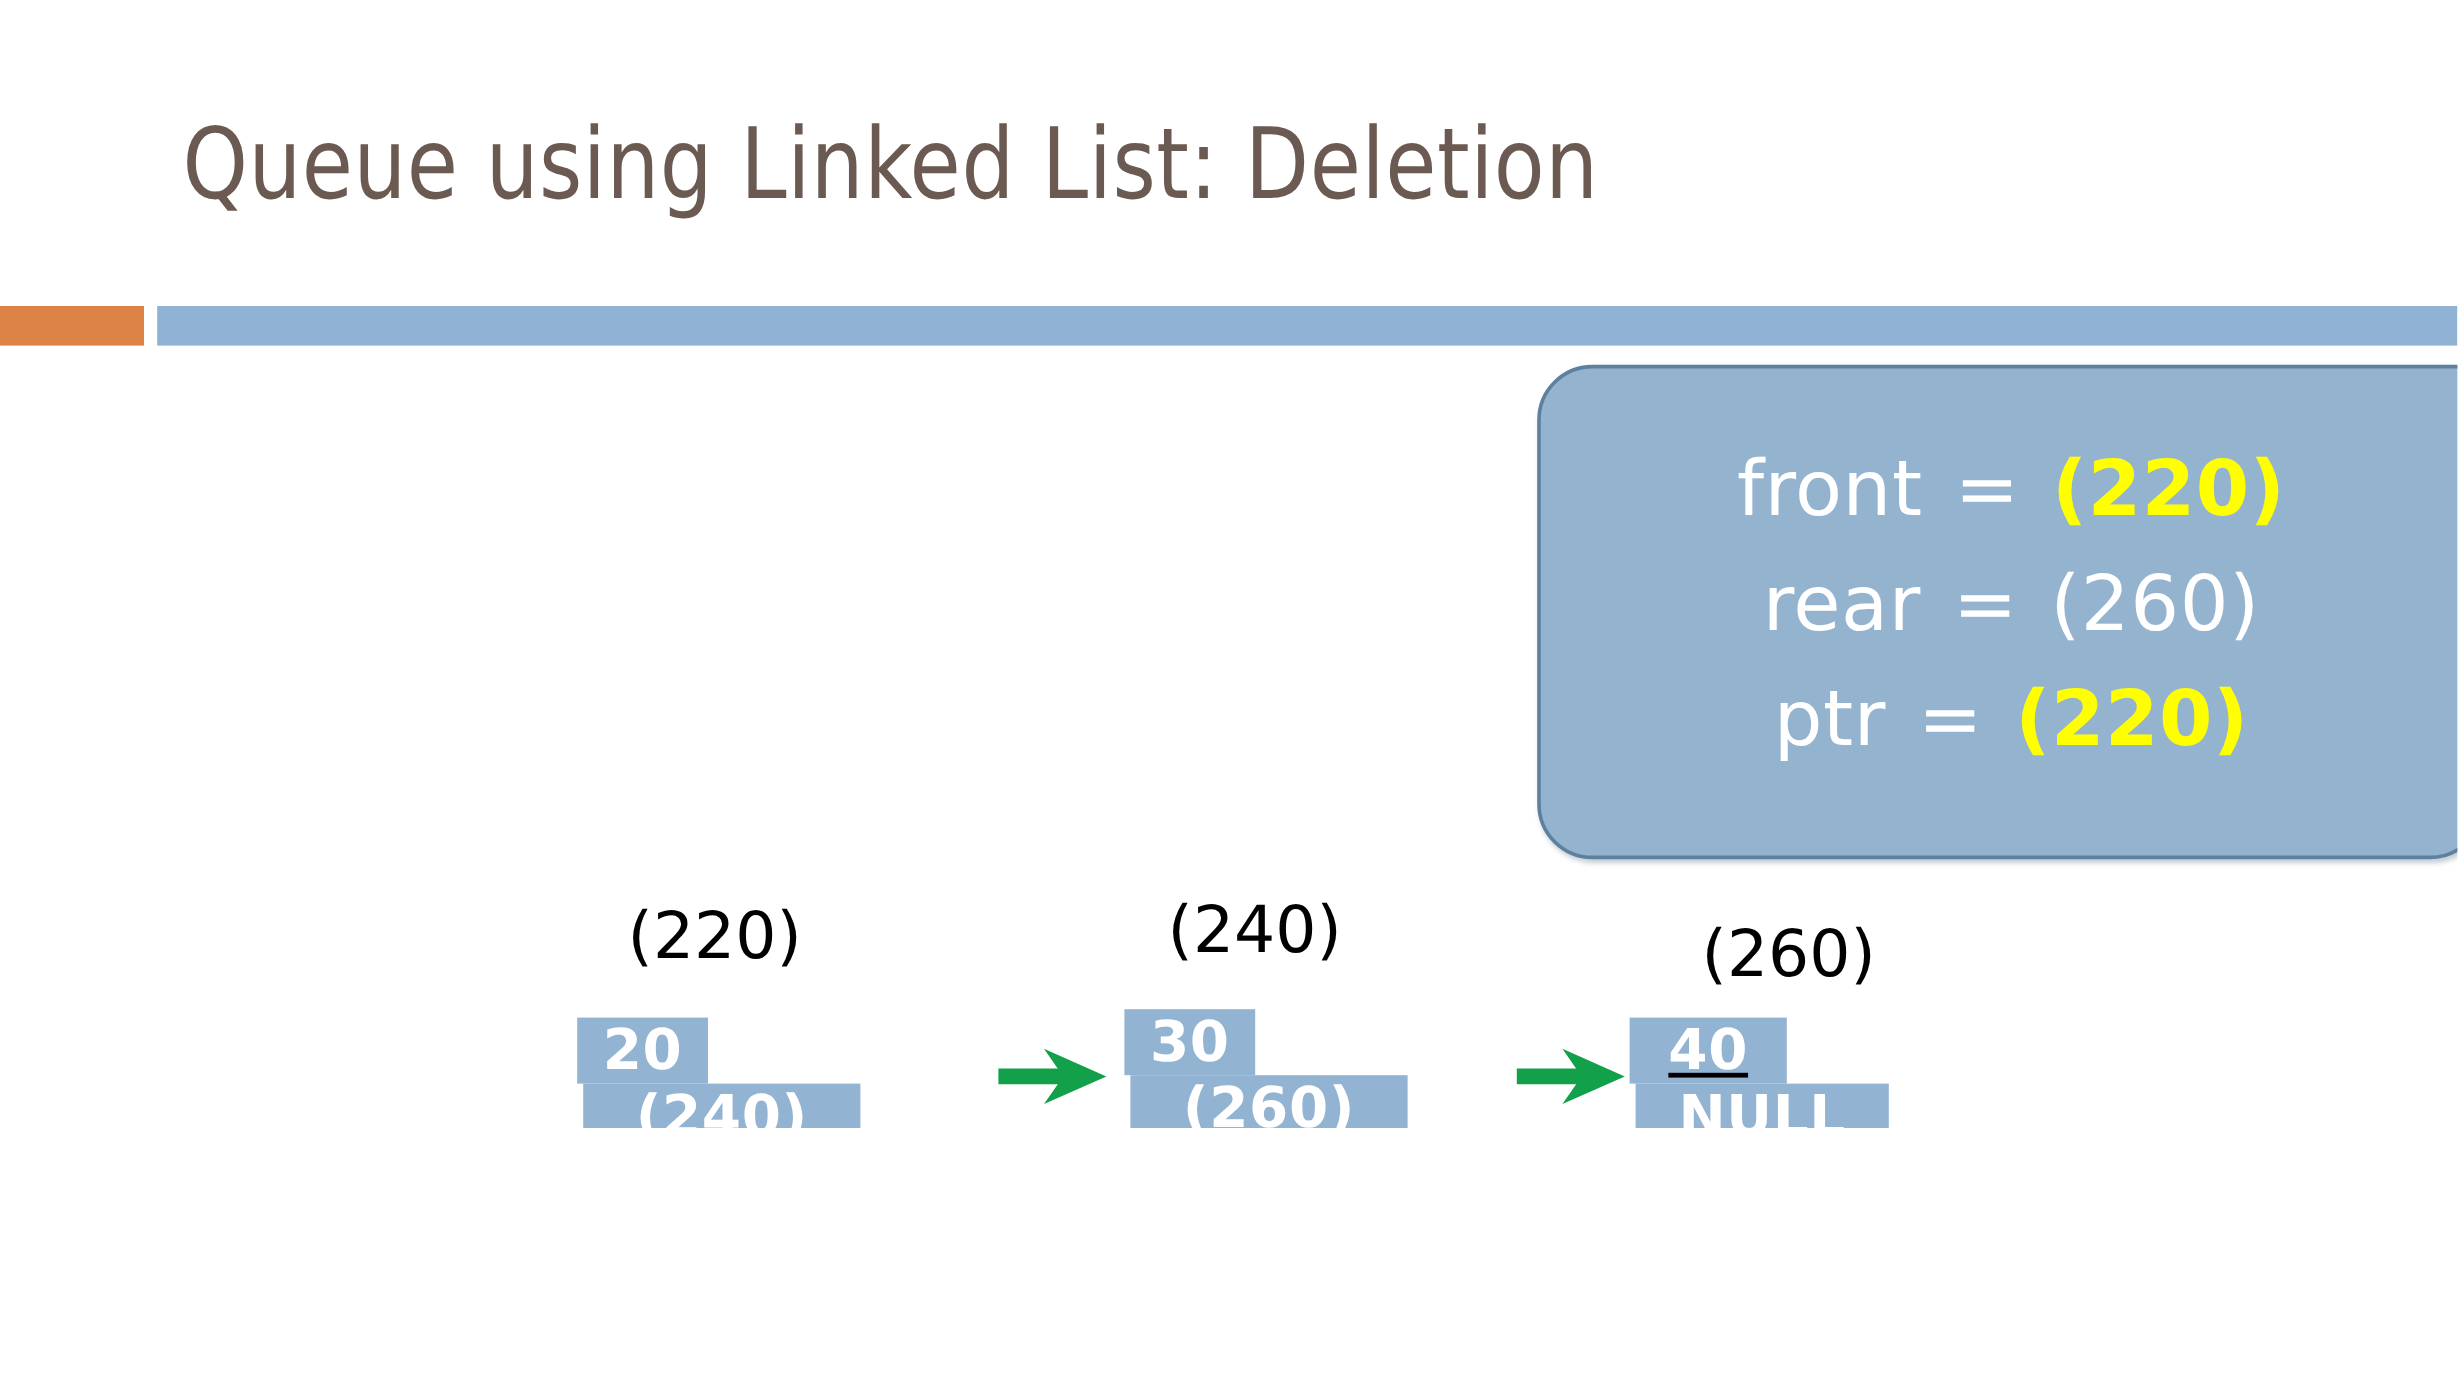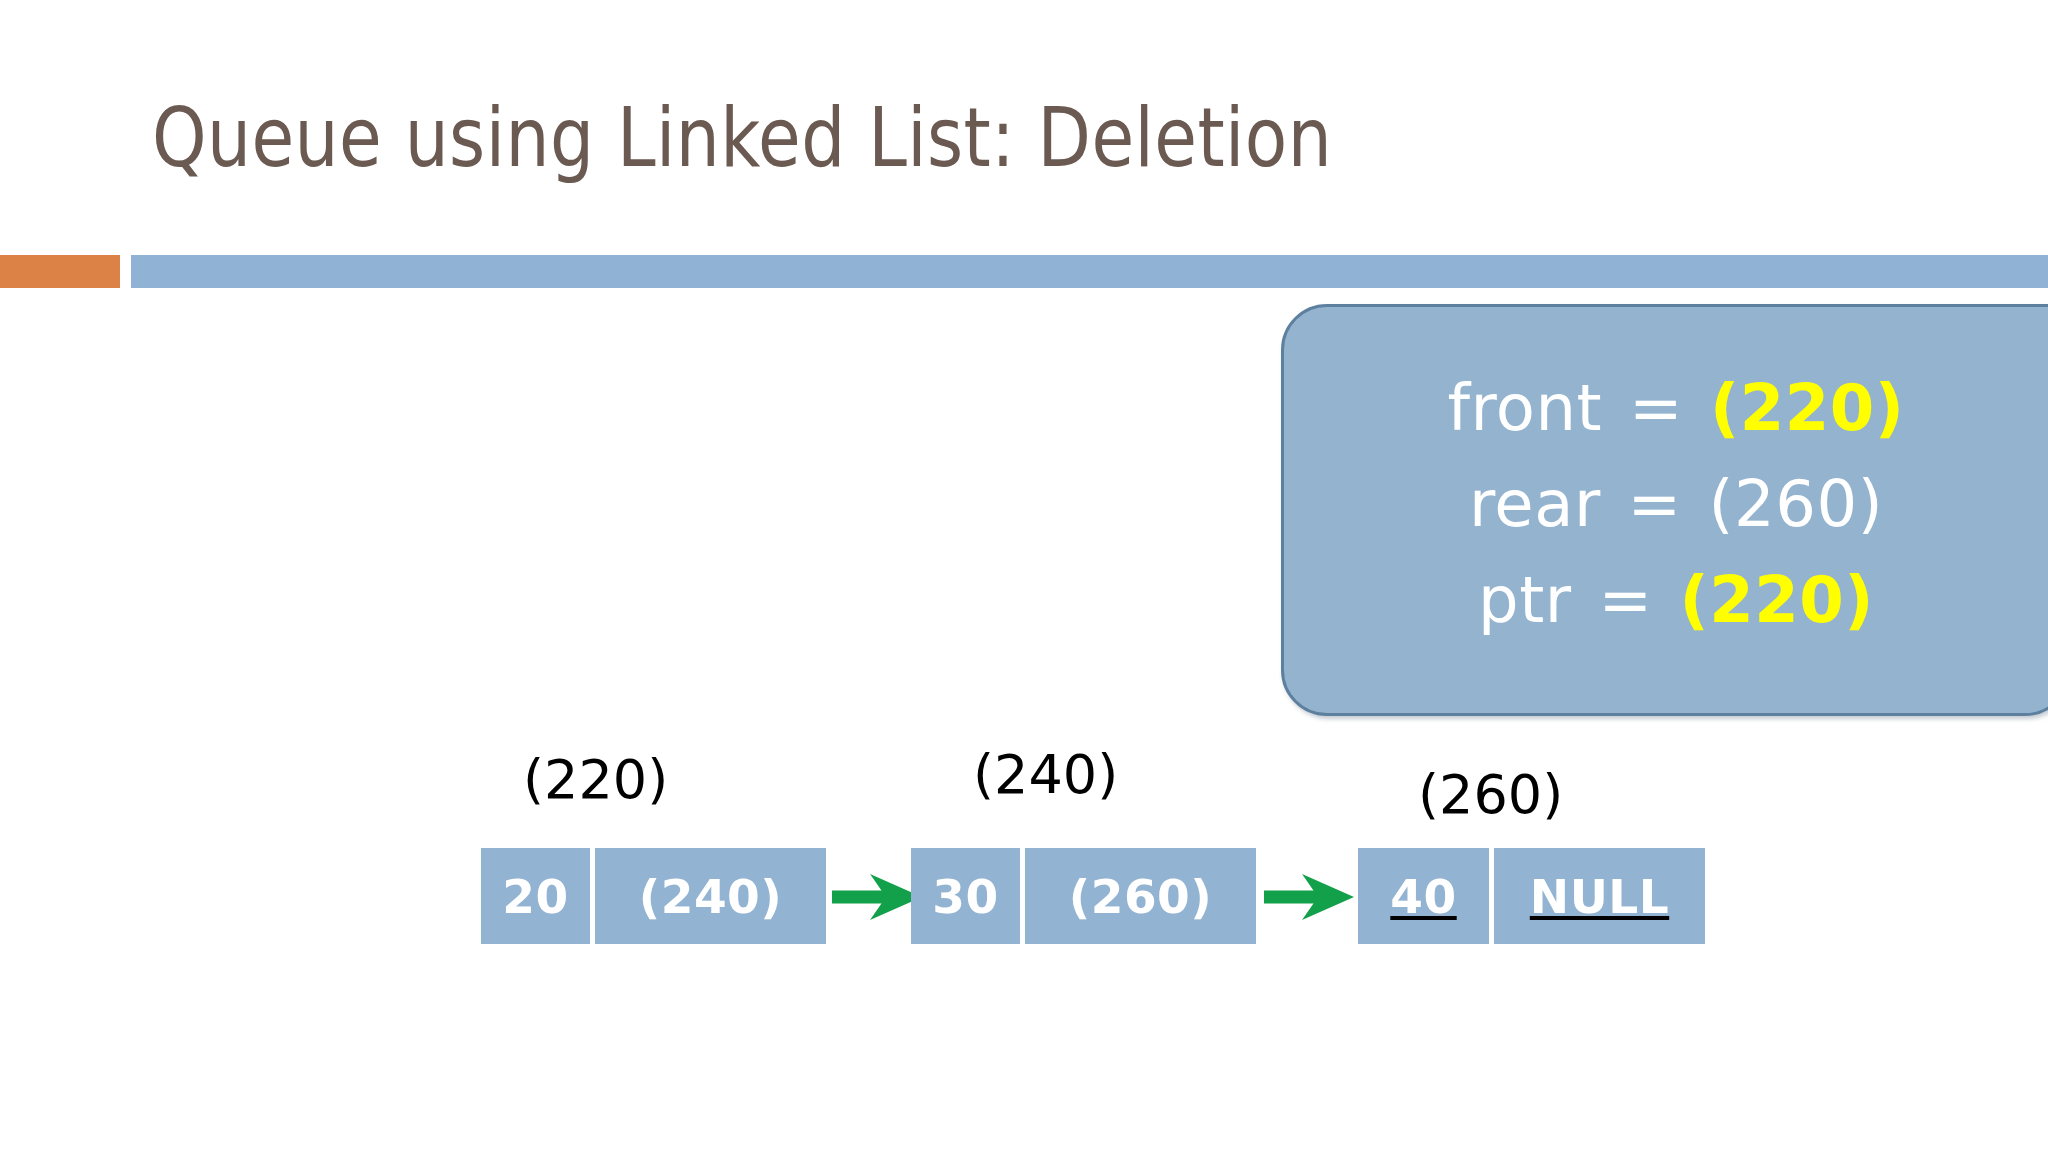--- a/index.html
+++ b/index.html
@@ -7,21 +7,21 @@
     margin: 0;
     padding: 0;
     background: #ffffff;
   }
   body {
     font-family: "Liberation Sans", sans-serif;
   }
   #slide {
     position: relative;
     width: 2048px;
-    height: 1152px;
+    height: 940px;
     background: #ffffff;
     overflow: hidden;
   }
 
   
   .slide-title {
     position: absolute;
     left: 152px;
     top: 78px;
     width: 1760px;
@@ -109,39 +109,40 @@
   #addr-1 { left: 973px; top: 745px; }
   #addr-2 { left: 1418px; top: 765px; }
 
   
   .node {
     position: absolute;
     top: 848px;
     height: 96px;
     display: flex;
     align-items: stretch;
+    flex-direction: column;
   }
   .cell {
     background: #93B3D2;
     color: #FFFFFF;
     font-family: "DejaVu Sans", "Liberation Sans", sans-serif;
     font-weight: bold;
     font-size: 47px;
     display: flex;
     align-items: center;
     justify-content: center;
     letter-spacing: 0.5px;
   }
   .cell + .cell {
     margin-left: 5px;
   }
   #node-0 { left: 481px; }
   #node-0 .cell-data { width: 109px; }
   #node-0 .cell-next { width: 231px; }
-  #node-1 { left: 911px; }
+  #node-1 { left: 937px; justify-content: center; }
   #node-1 .cell-data { width: 109px; }
   #node-1 .cell-next { width: 231px; }
   #node-2 { left: 1358px; text-decoration: underline; }
   #node-2 .cell-data { width: 131px; }
   #node-2 .cell-next { width: 211px; }
 
   
   .arrow {
     position: absolute;
     top: 872px;

